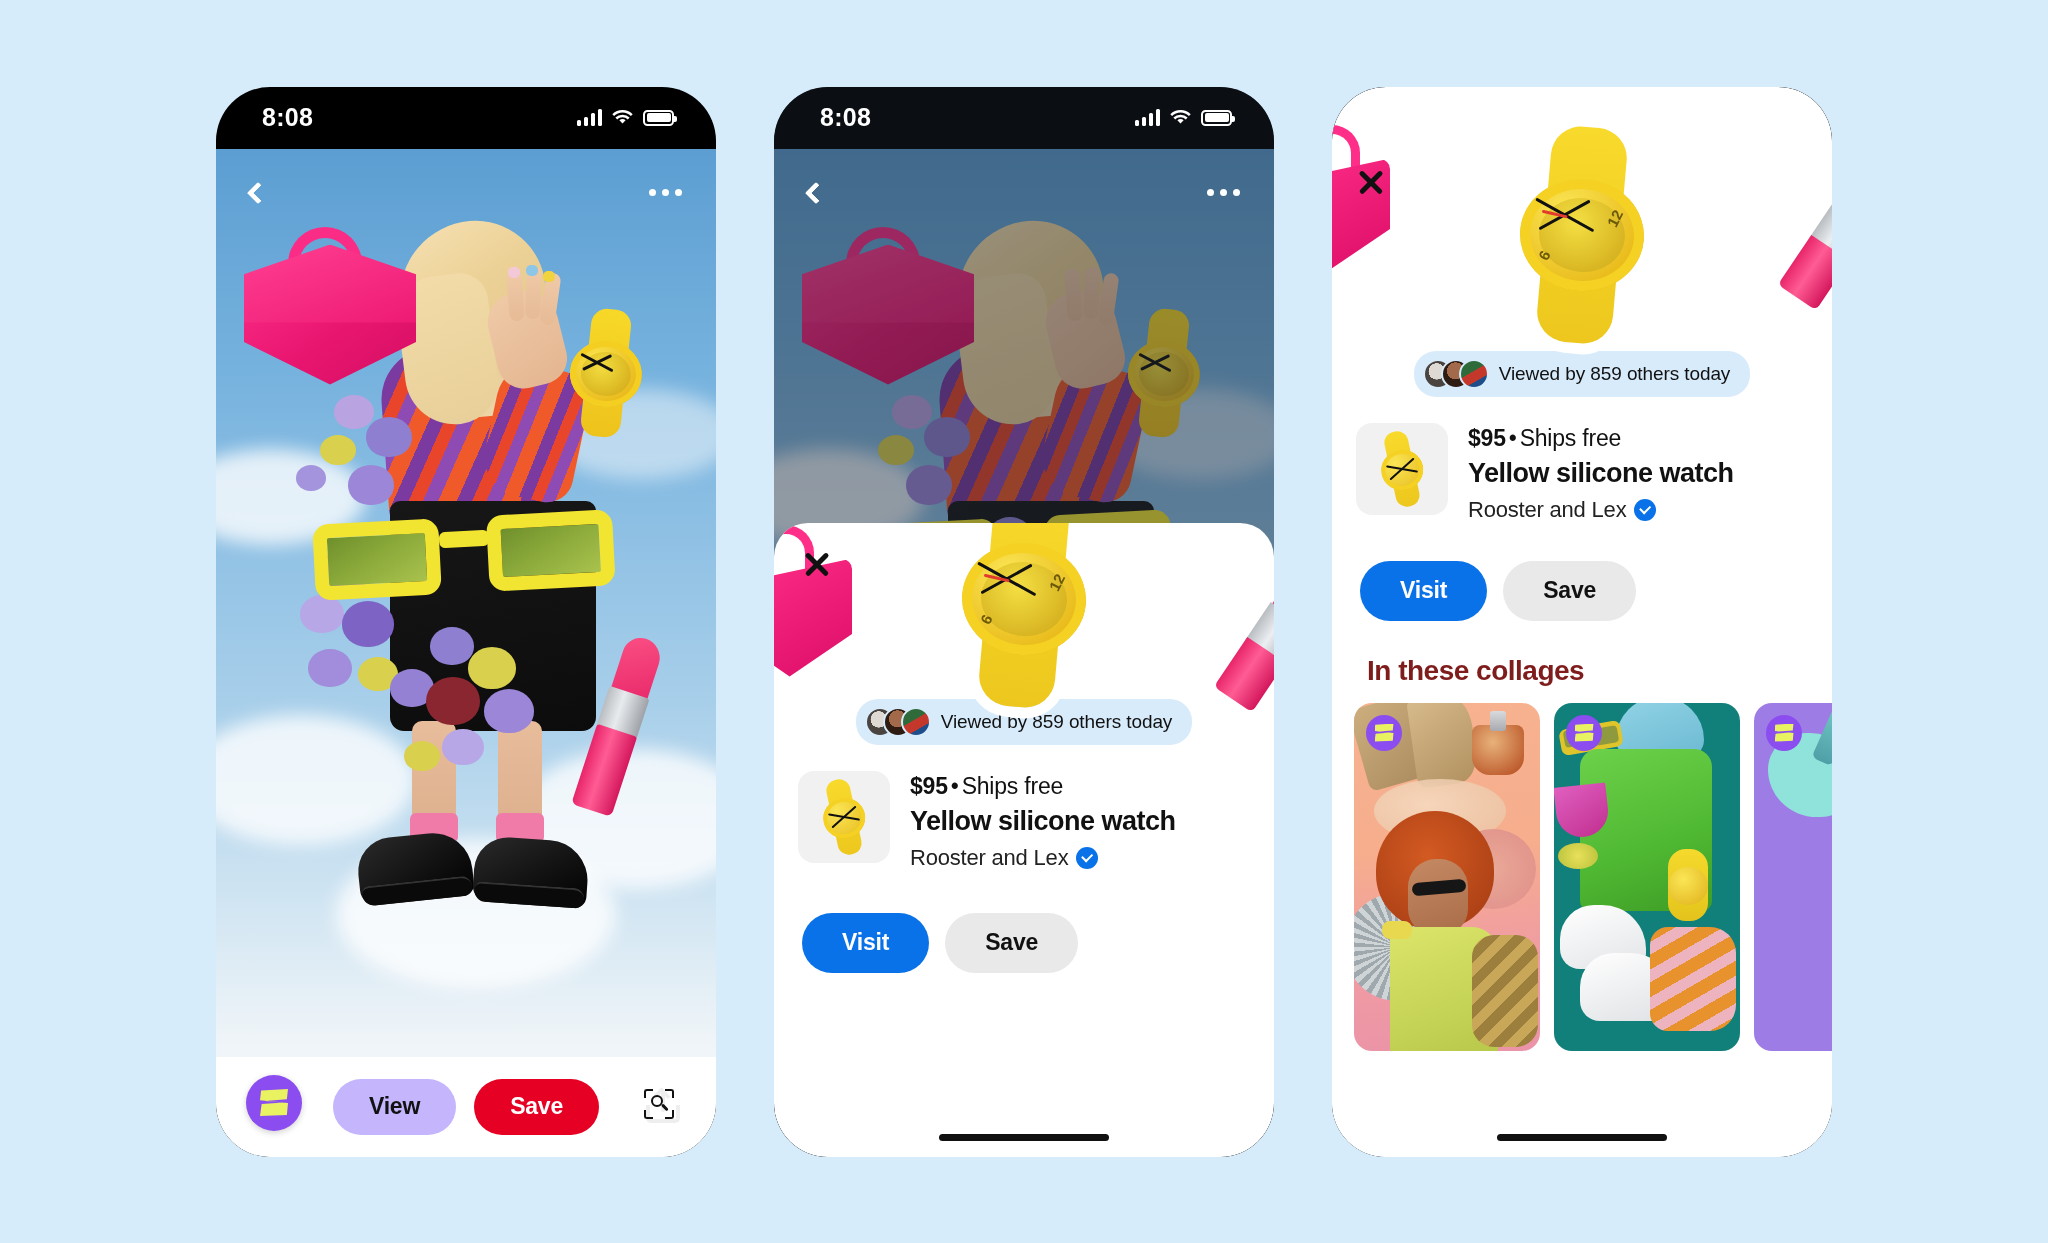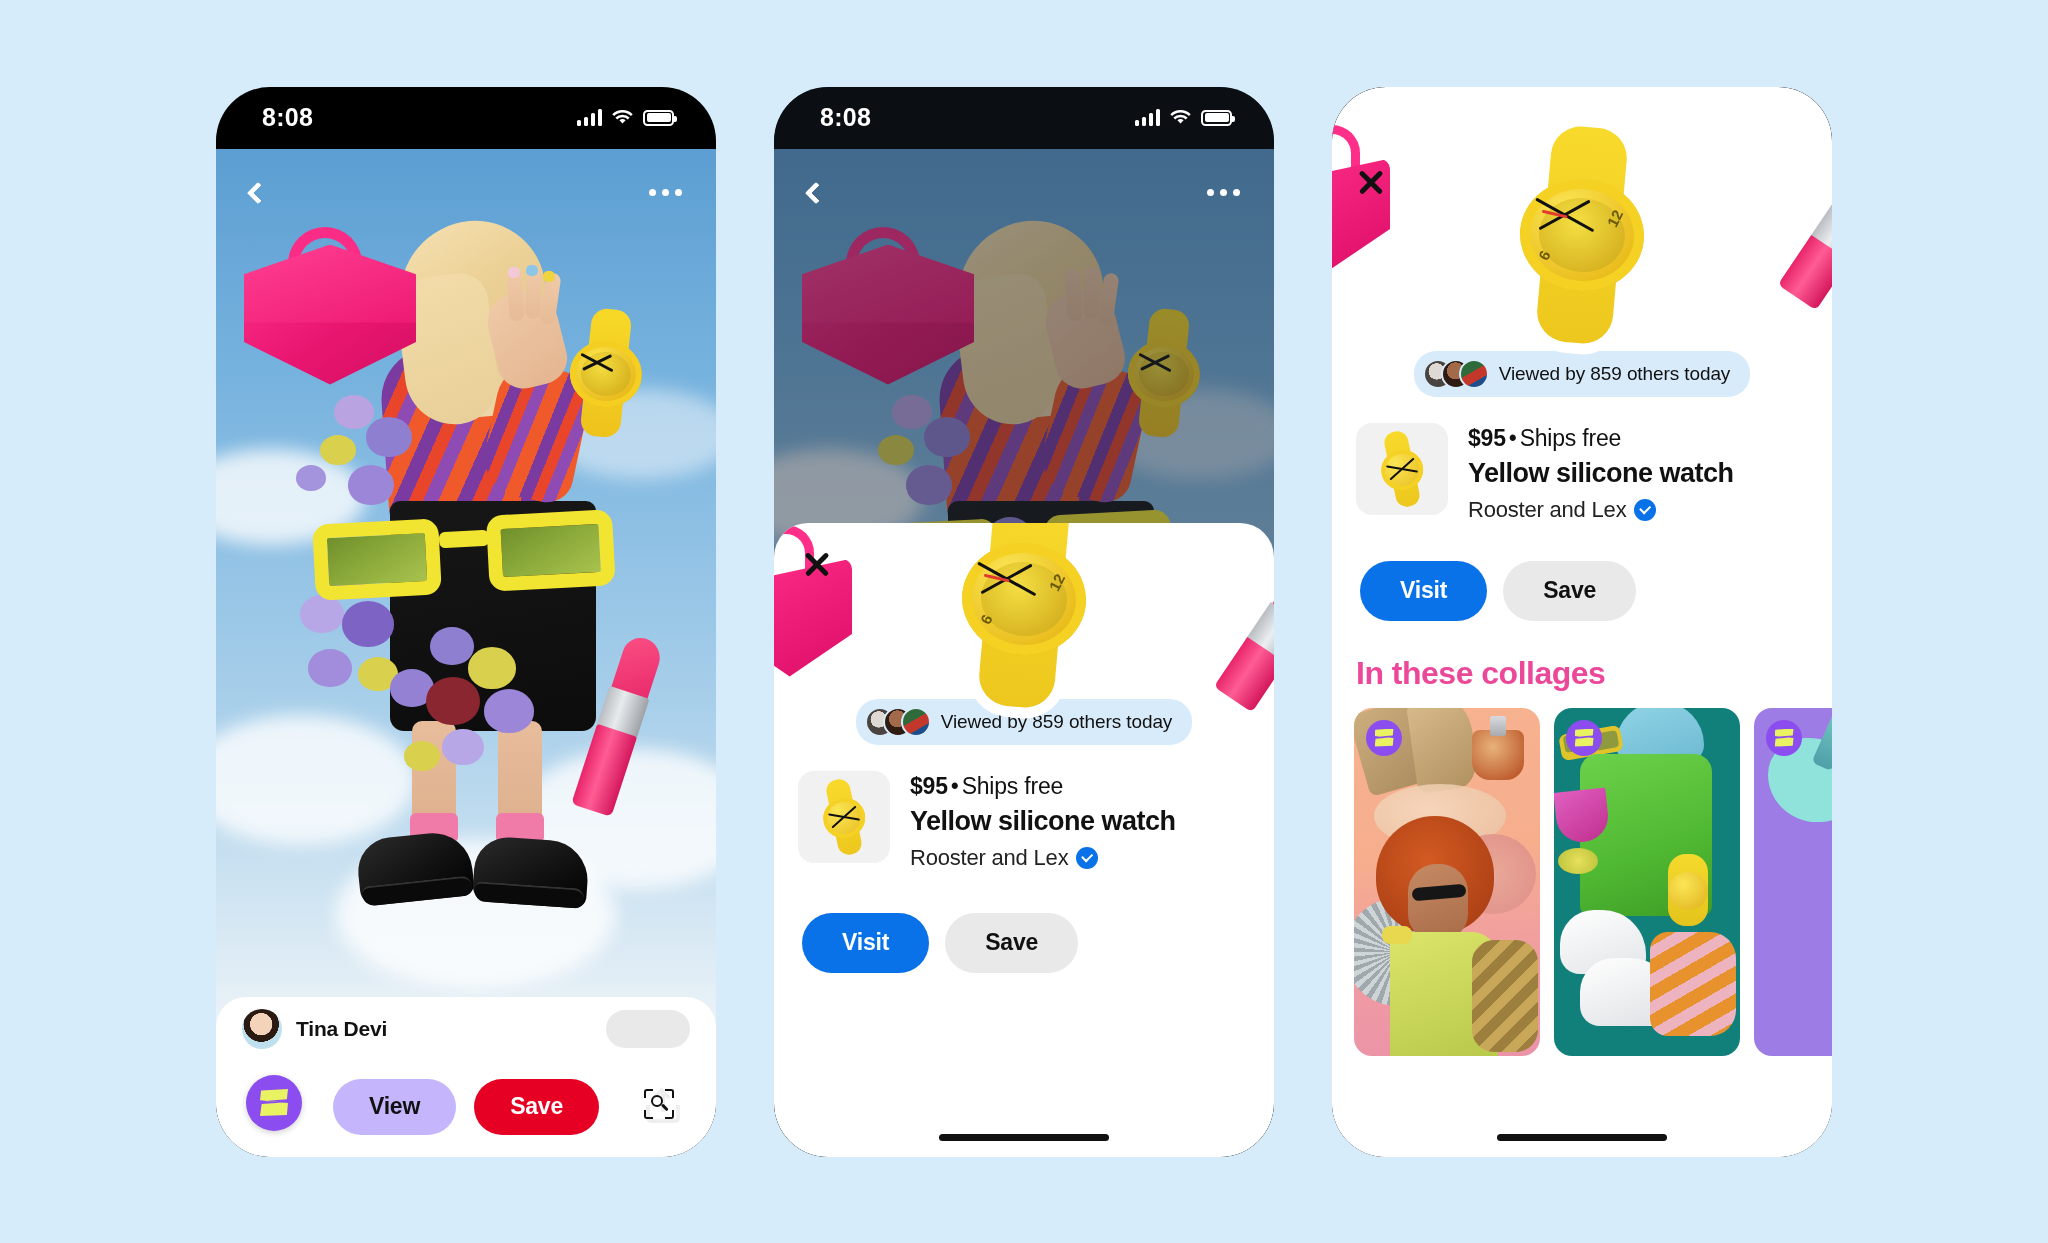--- a/index.html
+++ b/index.html
@@ -506,21 +506,21 @@
   .home-ind {
     position:absolute; left:50%; transform:translateX(-50%); bottom:16px;
     width:170px; height:7px; background:#111; border-radius:4px; z-index:40;
   }
 
   
   .p3-screen { position:absolute; inset:0; background:#fff; border-radius:54px; overflow:hidden; }
   .p3-body { position:absolute; left:0; right:0; top:62px; bottom:0; background:#fff; }
   .p3-hero { position:relative; height:202px; }
   .section-title {
-    font-size:32px; font-weight:bold; color:#ec4899; letter-spacing:-.5px;
+    font-size:28px; font-weight:bold; color:#7f1d1d; letter-spacing:-.5px;margin-left:11px;
   }
   .collages-row { display:flex; gap:14px; padding-left:22px; }
   .collage-card {
     width:186px; height:348px; border-radius:18px; flex:none;
     position:relative; overflow:hidden;
   }
   .cc-badge {
     position:absolute; left:12px; top:12px; width:36px; height:36px;
     border-radius:50%; background:#8b4df0; z-index:5;
     display:flex; align-items:center; justify-content:center;
@@ -638,25 +638,20 @@
         <div class="lens-glyph">
           <i class="tl"></i>
             <i class="tr"></i>
             <i class="bl"></i>
             <i class="br"></i>
           <div class="mag"></div>
             <div class="stick"></div>
         </div>
       </div>
 
-      <div class="p1-creator">
-        <div class="avatar-sm"></div>
-        <div class="creator-name">Tina Devi</div>
-        <div class="follow-chip"></div>
-      </div>
 
       <div class="p1-actionbar">
         <div class="icon-btn">
           <div class="bubble"></div>
         </div>
         <div class="spacer"></div>
         <button class="pill-btn pill-view">View</button>
         <button class="pill-btn pill-save">Save</button>
         <div class="spacer"></div>
         <div class="icon-btn">

